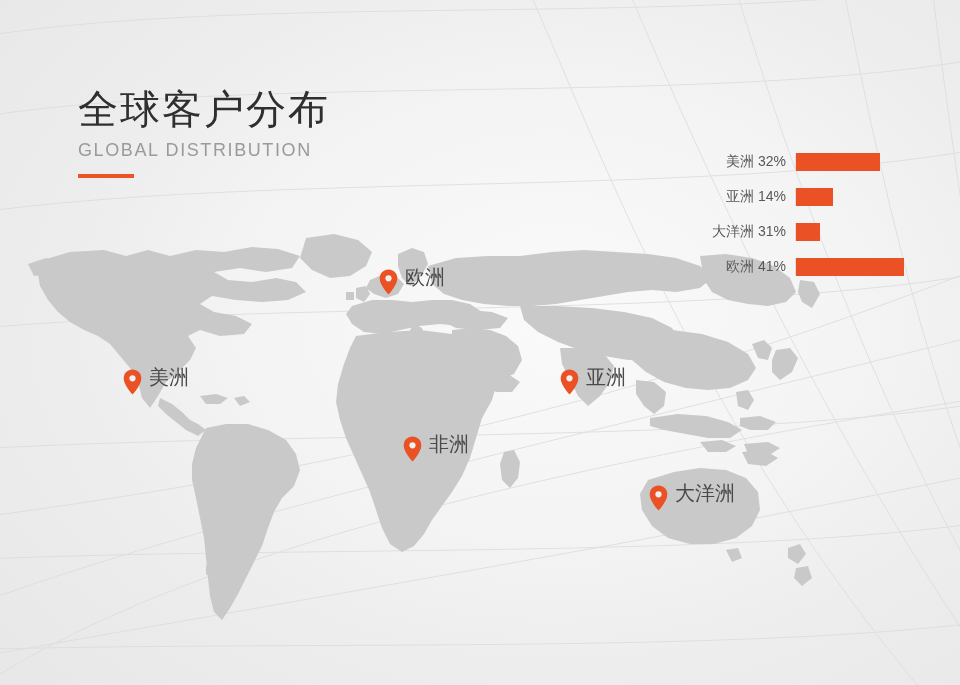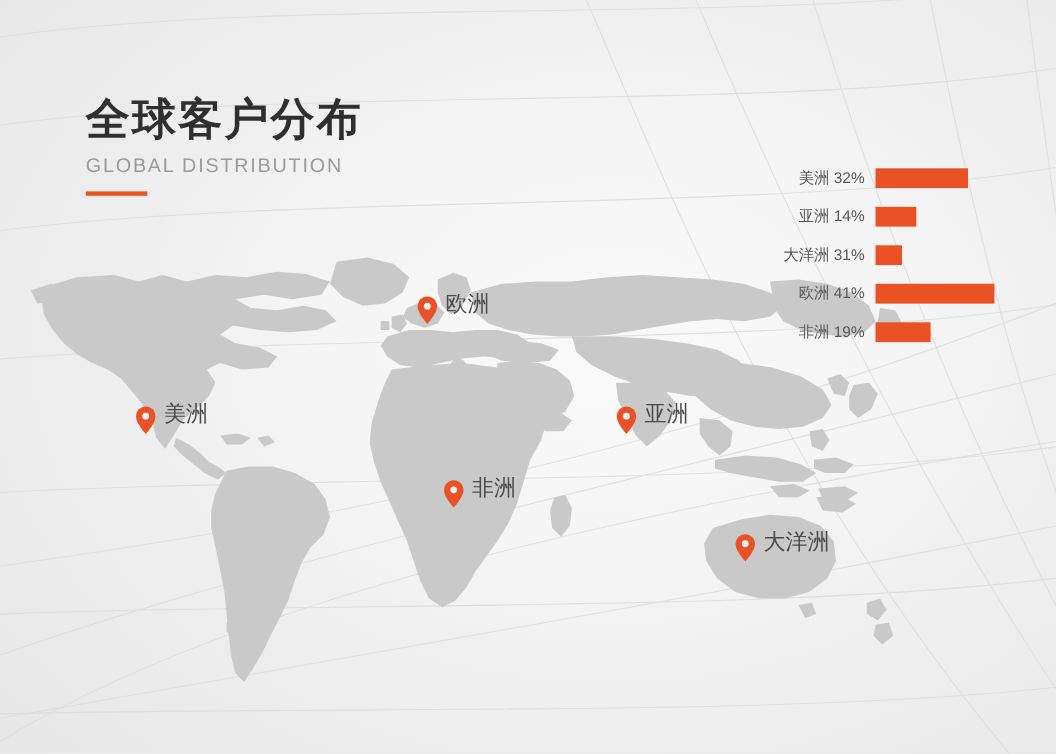--- a/index.html
+++ b/index.html
@@ -36,21 +36,21 @@
 
   
   #title-block {
     position: absolute;
     left: 78px;
     top: 88px;
     width: 420px;
   }
   #page-title {
     font-size: 40px;
-    font-weight: bold;
+    font-weight: normal;
     letter-spacing: 2px;
     color: #2f2f2f;
     line-height: 1.08;
     margin: 0;
     white-space: nowrap;
   }
   #page-subtitle {
     margin-top: 9px;
     font-size: 18px;
     letter-spacing: 1.6px;
@@ -293,21 +293,21 @@
       </div>
       <div class="map-marker" style="left: 436px; top: 462px;">
         <span>
           <svg class="marker-pin" viewBox="0 0 19 26" aria-hidden="true">
             <path d="M9.5 0.6 C4.6 0.6 0.7 4.5 0.7 9.4 C0.7 16.2 9.5 25.4 9.5 25.4 C9.5 25.4 18.3 16.2 18.3 9.4 C18.3 4.5 14.4 0.6 9.5 0.6 Z" fill="#ea5124"></path>
             <circle cx="9.5" cy="9.3" r="3.1" fill="#f0f0f0"></circle>
           </svg>
         </span>
         <span class="marker-label">非洲</span>
       </div>
-      <div class="map-marker" style="left: 711px; top: 511px;">
+      <div class="map-marker" style="left: 692px; top: 511px;">
         <span>
           <svg class="marker-pin" viewBox="0 0 19 26" aria-hidden="true">
             <path d="M9.5 0.6 C4.6 0.6 0.7 4.5 0.7 9.4 C0.7 16.2 9.5 25.4 9.5 25.4 C9.5 25.4 18.3 16.2 18.3 9.4 C18.3 4.5 14.4 0.6 9.5 0.6 Z" fill="#ea5124"></path>
             <circle cx="9.5" cy="9.3" r="3.1" fill="#f0f0f0"></circle>
           </svg>
         </span>
         <span class="marker-label">大洋洲</span>
       </div>
     </div>
 
@@ -331,22 +331,16 @@
           <div class="bar-track">
             <div class="bar-fill" style="width: 23.7073px; background: rgb(234, 81, 36);"></div>
           </div>
         </div>
         <div class="bar-row">
           <div class="bar-label">欧洲 41%</div>
           <div class="bar-track">
             <div class="bar-fill" style="width: 108px; background: rgb(234, 81, 36);"></div>
           </div>
         </div>
-        <div class="bar-row">
-          <div class="bar-label">非洲 19%</div>
-          <div class="bar-track">
-            <div class="bar-fill" style="width: 50.0488px; background: rgb(234, 81, 36);"></div>
-          </div>
-        </div>
       </div>
   </div>
 
 </div>
 
 </body></html>

